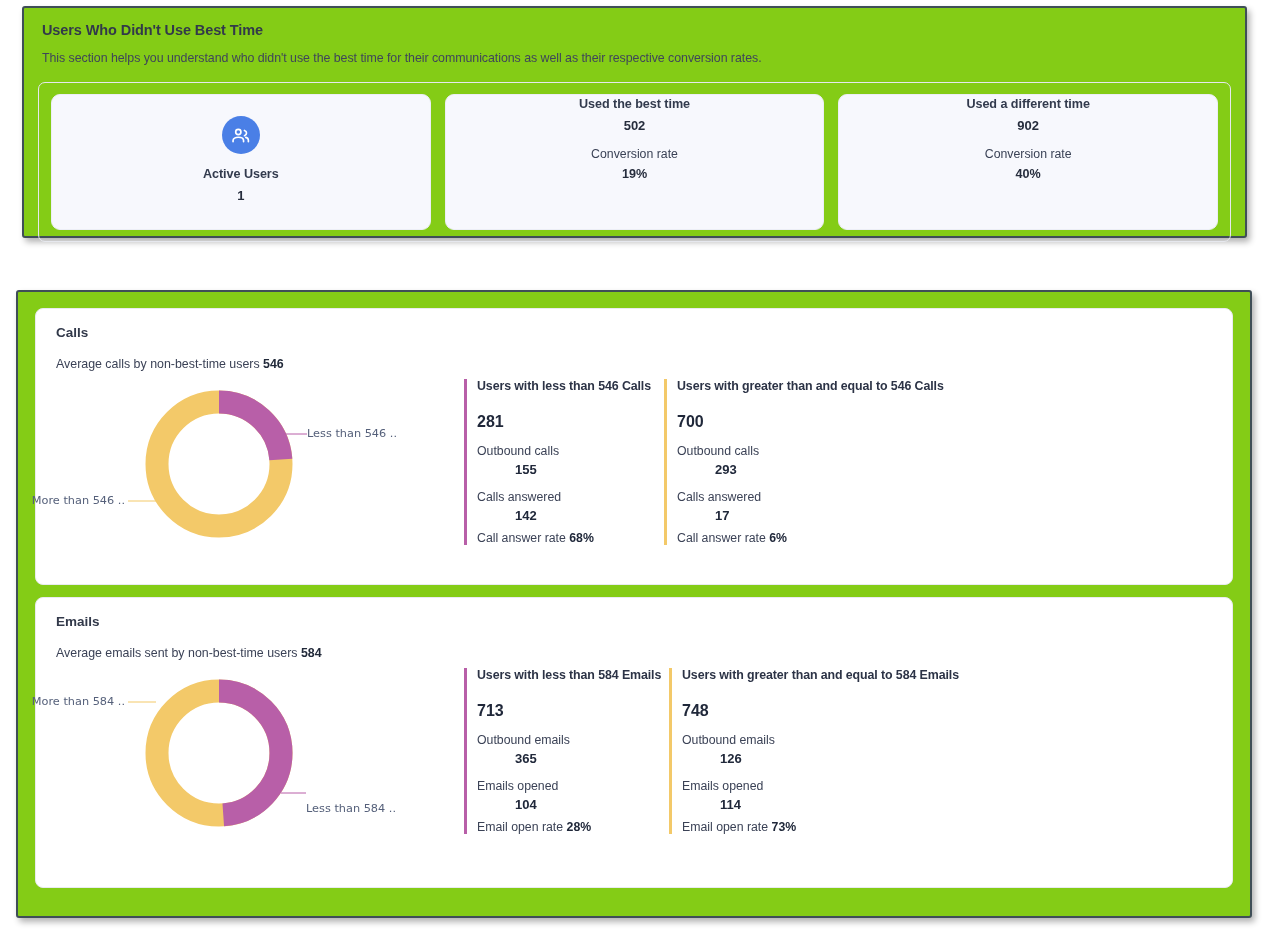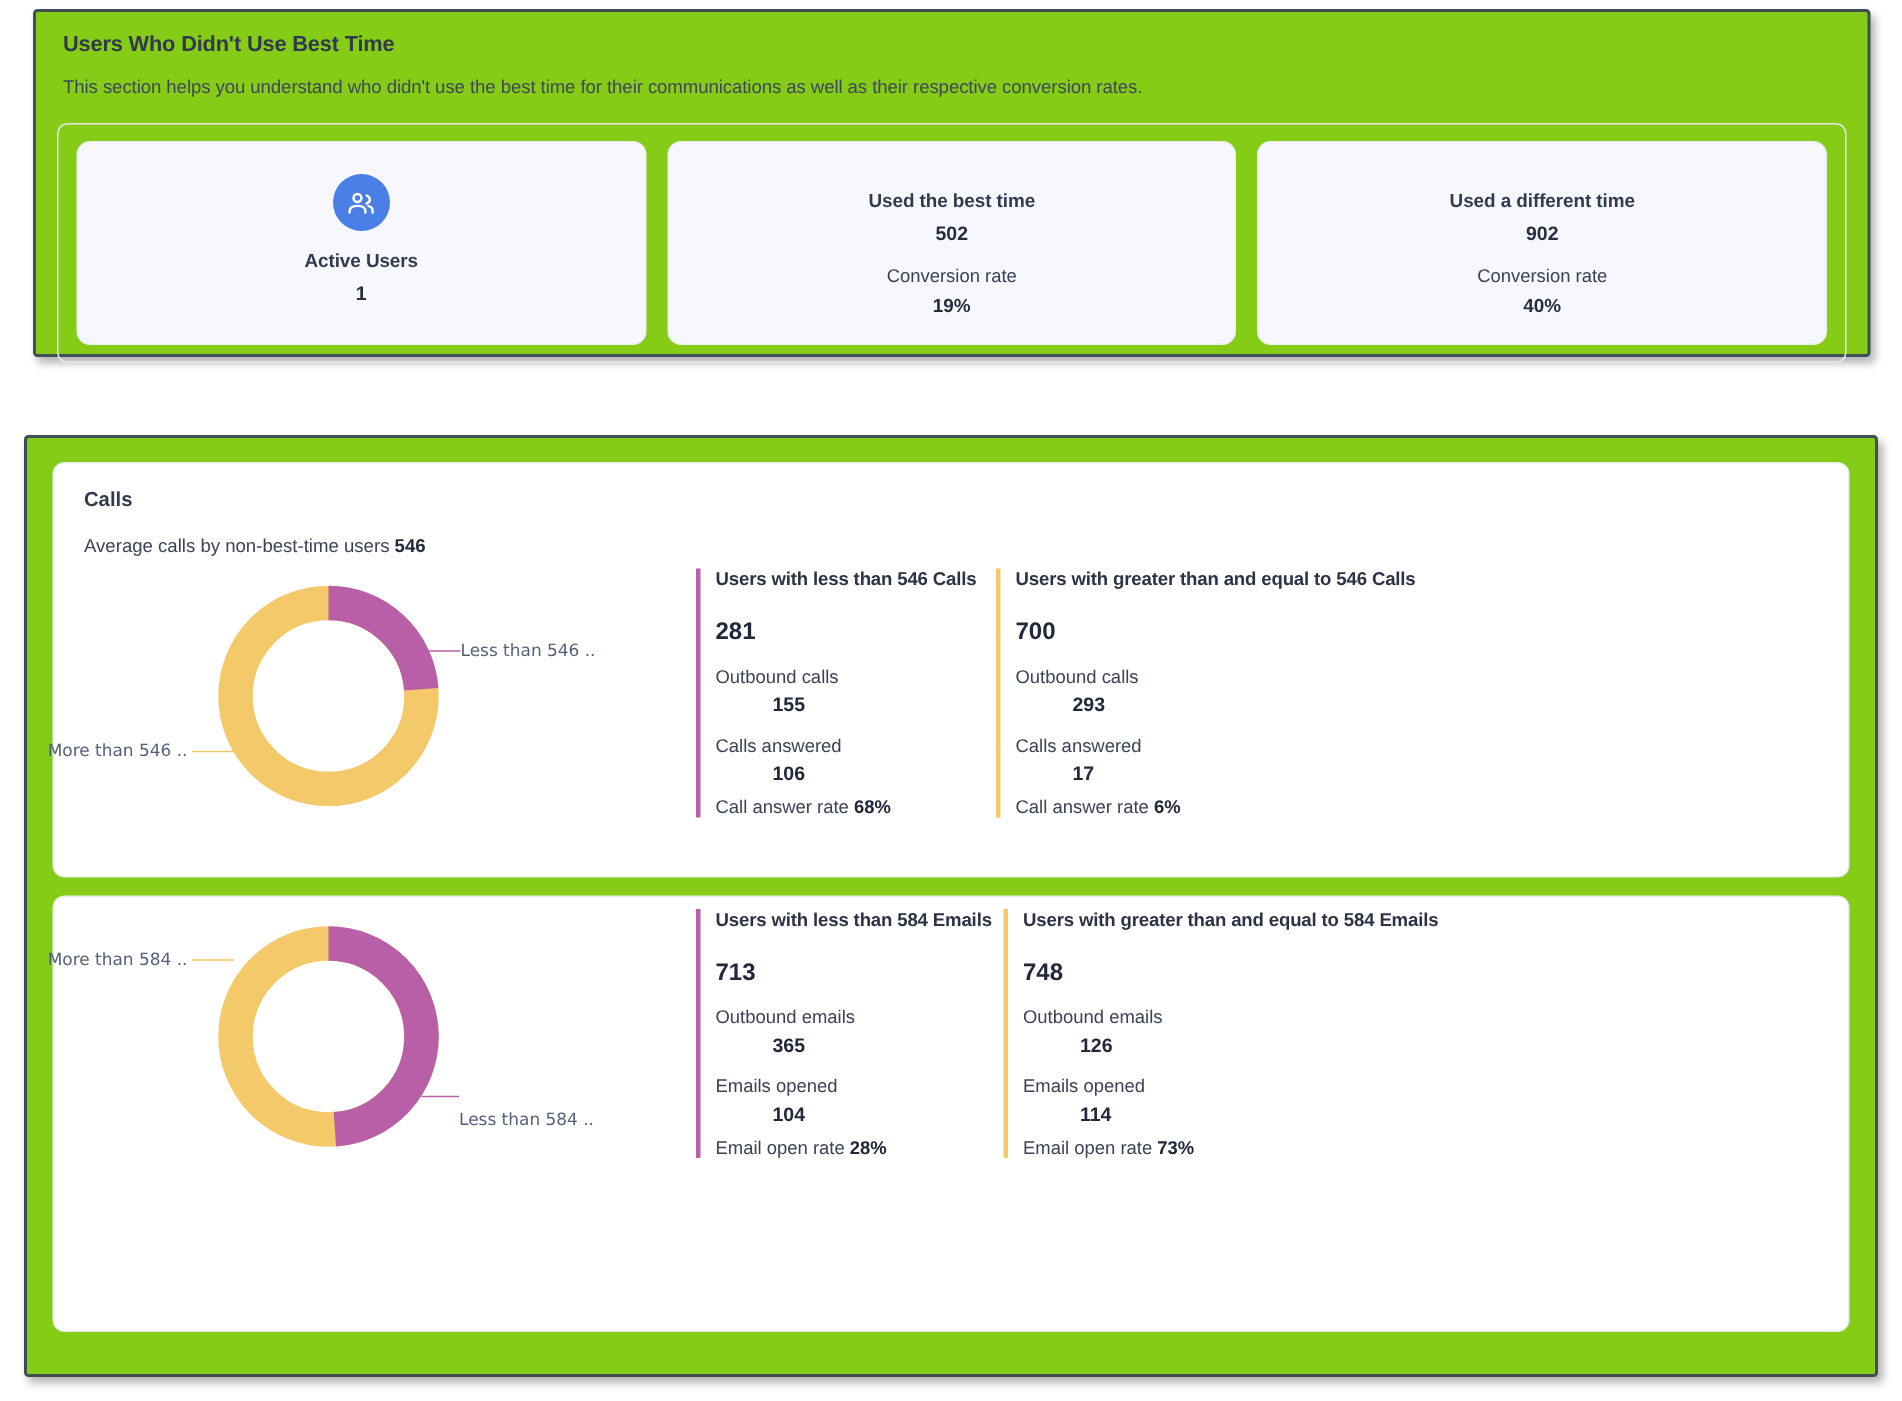--- a/index.html
+++ b/index.html
@@ -53,21 +53,21 @@
   }
   .stat-card {
     flex: 1;
     background: #f7f8fd;
     border: 1px solid #eceef6;
     border-radius: 9px;
     display: flex;
     flex-direction: column;
     align-items: center;
     justify-content: flex-start;
-    padding-top: 32px;
+    padding-top: 2px;
   }
   .stat-card.with-icon { padding-top: 21px; }
 
   .icon-circle {
     width: 38px; height: 38px;
     border-radius: 50%;
     background: #4a7fe6;
     display: flex;
     align-items: center;
     justify-content: center;
@@ -249,21 +249,21 @@
         <div class="donut-label" style="right:339px; top:123px;">More than 546 ..</div>
       </div>
 
       <div class="stat-cols">
         <div class="stat-col purple" style="width:200px;">
           <div class="sc-title">Users with less than 546 Calls</div>
           <div class="sc-bignum">281</div>
           <div class="sc-row-label">Outbound calls</div>
           <div class="sc-row-value">155</div>
           <div class="sc-row-label">Calls answered</div>
-          <div class="sc-row-value">106</div>
+          <div class="sc-row-value">142</div>
           <div class="sc-rate">
             <span>Call answer rate</span>
             <b>68%</b>
           </div>
         </div>
 
         <div class="stat-col amber" style="width:300px;">
           <div class="sc-title">Users with greater than and equal to 546 Calls</div>
           <div class="sc-bignum">700</div>
           <div class="sc-row-label">Outbound calls</div>
@@ -274,20 +274,27 @@
             <span>Call answer rate</span>
             <b>6%</b>
           </div>
         </div>
       </div>
 
     </div>
   </div>
 
   <div class="inner-card" id="card-emails">
+    <div class="card-head">
+      <div class="card-title">Emails</div>
+      <div class="card-avg">
+        <span>Average emails sent by non-best-time users</span>
+        <b>584</b>
+      </div>
+    </div>
 
     <div class="card-body">
 
       <div class="donut-wrap">
         <svg width="420" height="195" viewBox="0 0 420 195">
           <g transform="translate(175,93)">
             <circle r="62" fill="none" stroke="#f3c969" stroke-width="23" stroke-dasharray="389.56" stroke-dashoffset="0" transform="rotate(-90)"></circle>
             <circle r="62" fill="none" stroke="#b85fa8" stroke-width="23" stroke-dasharray="190.11 389.56" stroke-dashoffset="0" transform="rotate(-90)"></circle>
           </g>
           <line x1="237" y1="133" x2="262" y2="133" stroke="#b85fa8" stroke-width="1"></line>

